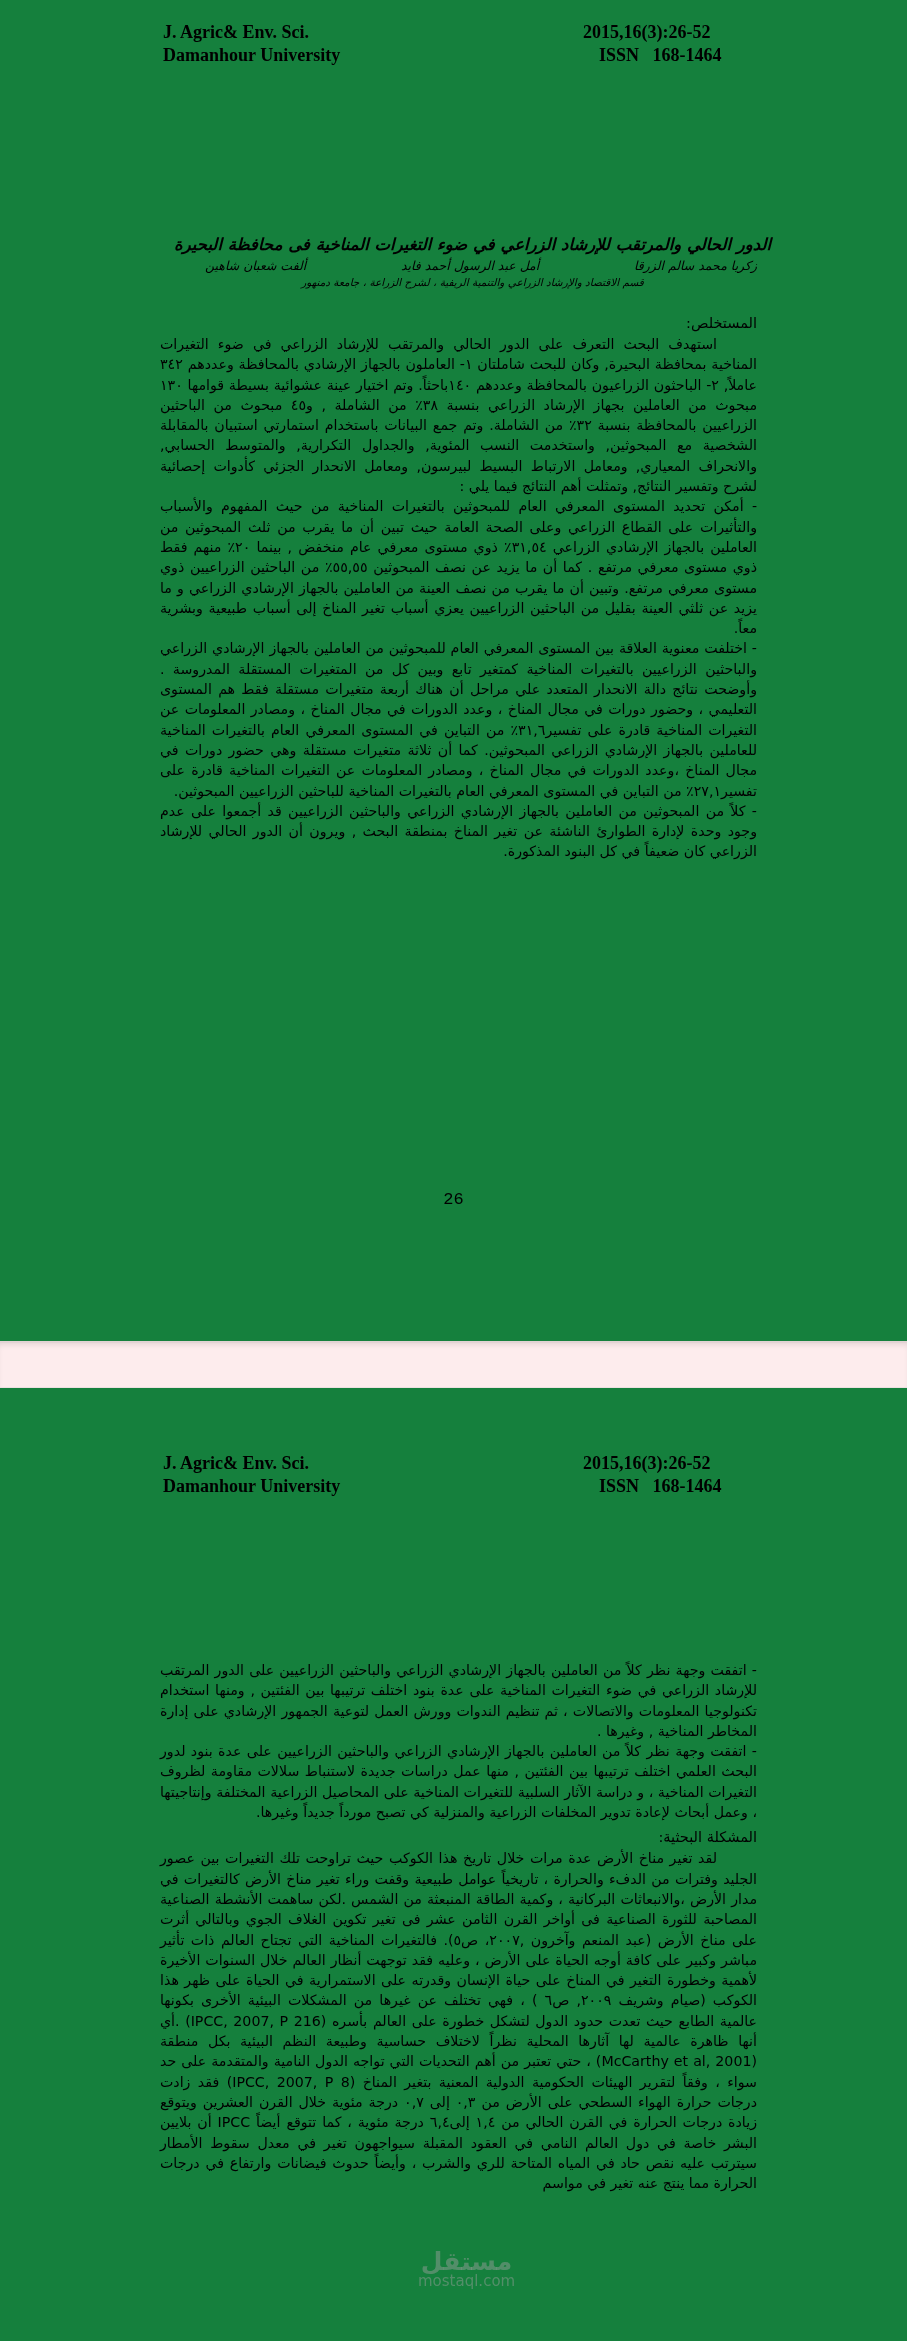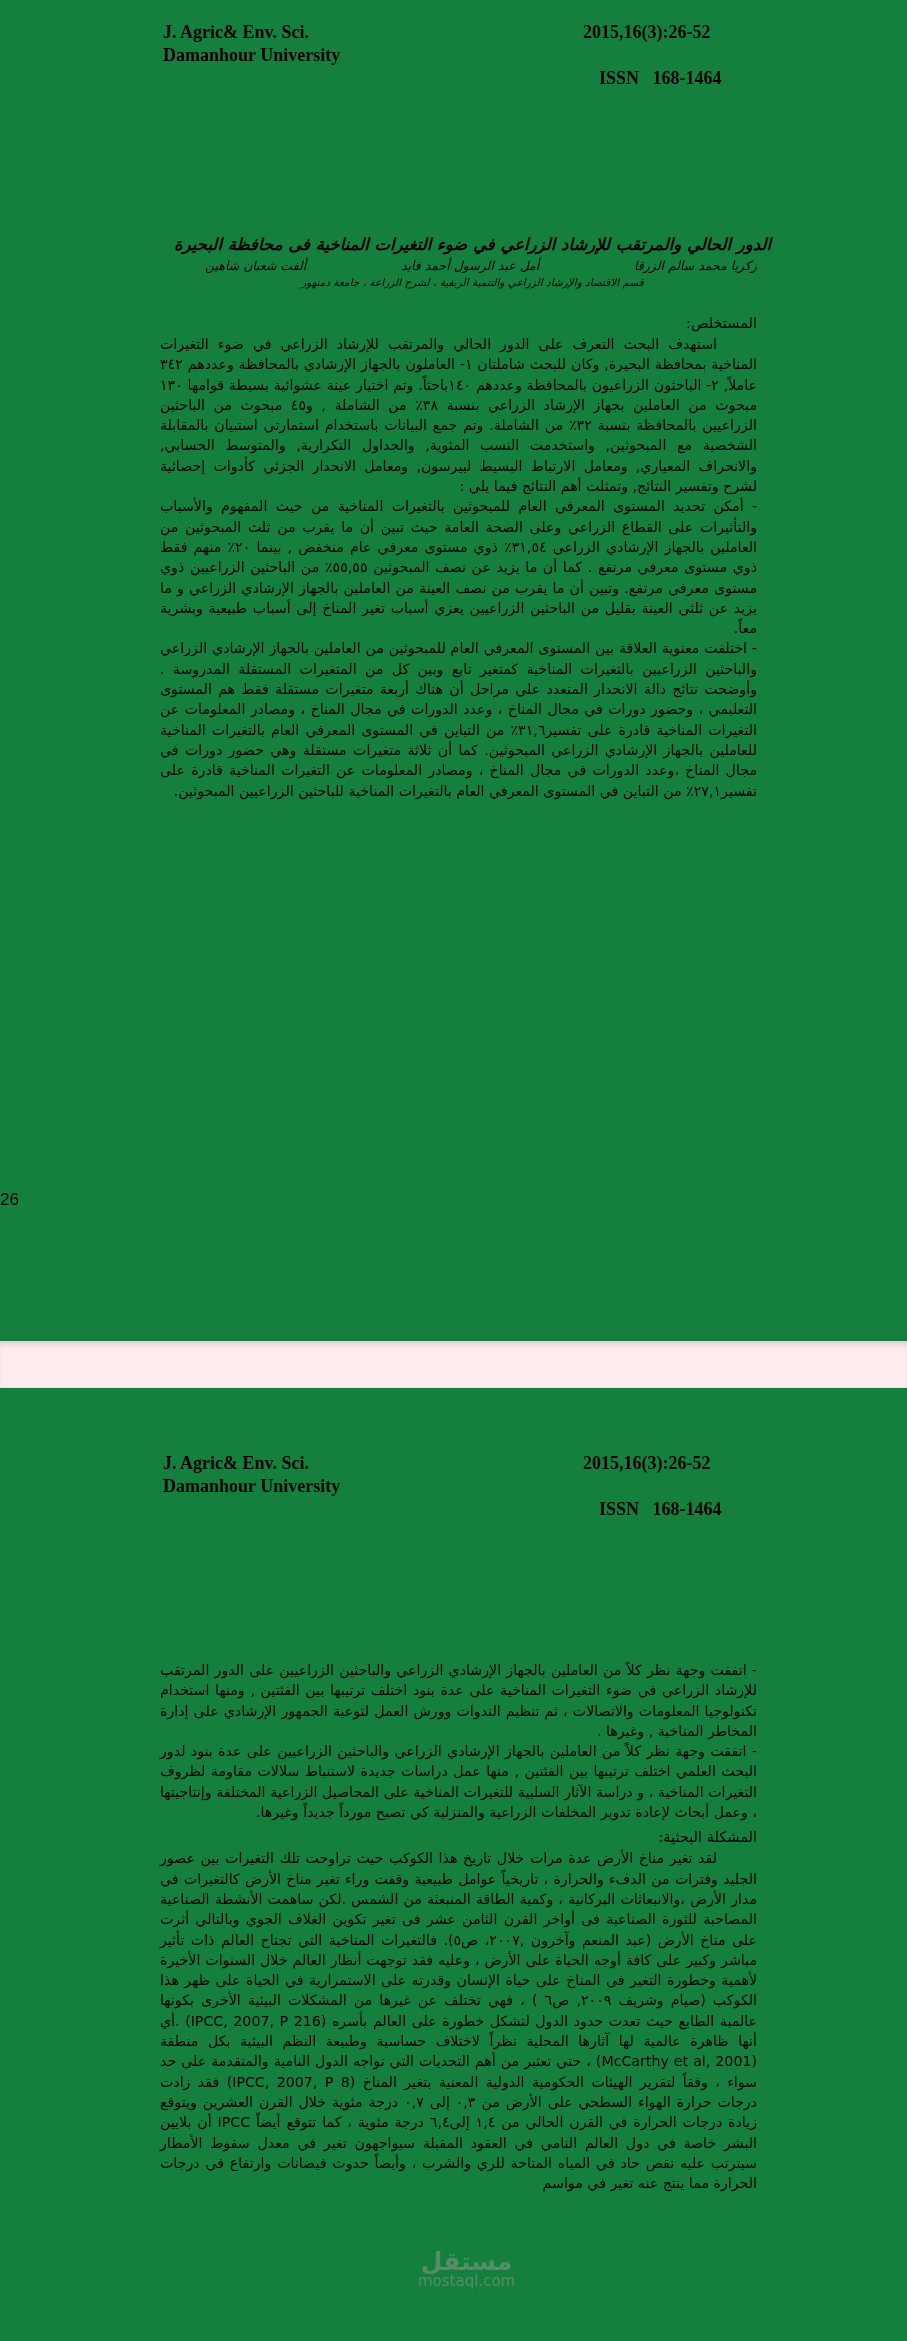--- a/index.html
+++ b/index.html
@@ -28,21 +28,21 @@
       position: absolute;
       left: 163px;
       width: 590px;
       font-family: "Liberation Serif", serif;
       font-weight: bold;
       font-size: 18px;
       line-height: 23px;
     }
     .rh-left { position: absolute; left: 0; top: 0; text-align: left; }
     .rh-right { position: absolute; right: 0; top: 0; text-align: left; width: 170px; }
-    .rh-right .issn { padding-left: 16px; margin-top: 23px; }
+    .rh-right .issn { padding-left: 16px; }
     .rh-line { display: block; white-space: nowrap; }
 
     .arabic {
       direction: rtl;
       font-family: "DejaVu Sans", sans-serif;
     }
     .title-block {
       position: absolute;
       left: 160px;
       width: 625px;
@@ -85,21 +85,22 @@
       text-align: justify;
       text-align-last: right;
     }
     .body-text p { margin: 0; }
     .indent { text-indent: 40px; }
     .page-number {
       position: absolute;
       top: 1190px;
       left: 0;
       width: 907px;
-      font-family: Liberation Sans, sans-serif;
+      text-align: center;
+      font-family: Liberation Mono, monospace;
       font-size: 17px;
     }
     .watermark {
       position: absolute;
       left: 418px;
       top: 2252px;
       font-family: "DejaVu Sans", sans-serif;
       font-size: 15px;
       color: rgba(160,160,160,0.45);
       pointer-events: none;
@@ -137,20 +138,21 @@
       <span>ألفت شعبان شاهين</span>
     </div>
     <div class="affiliation">قسم الاقتصاد والإرشاد الزراعي والتنمية الريفية ، لشرح الزراعة ، جامعة دمنهور</div>
   </div>
 
   <div class="body-text arabic" style="top: 312px;">
     <h2 class="section-heading">المستخلص:</h2>
     <p class="indent">استهدف البحث التعرف على الدور الحالي والمرتقب للإرشاد الزراعي في ضوء التغيرات المناخية بمحافظة البحيرة, وكان للبحث شاملتان ١- العاملون بالجهاز الإرشادي بالمحافظة وعددهم ٣٤٢ عاملاً, ٢- الباحثون الزراعيون بالمحافظة وعددهم ١٤٠باحثاً. وتم اختيار عينة عشوائية بسيطة قوامها ١٣٠ مبحوث من العاملين بجهاز الإرشاد الزراعي بنسبة ٣٨٪ من الشاملة , و٤٥ مبحوث من الباحثين الزراعيين بالمحافظة بنسبة ٣٢٪ من الشاملة.  وتم جمع البيانات باستخدام استمارتي استبيان بالمقابلة الشخصية مع المبحوثين, واستخدمت النسب المئوية, والجداول التكرارية, والمتوسط الحسابي, والانحراف المعياري, ومعامل الارتباط البسيط لبيرسون, ومعامل الانحدار الجزئي كأدوات إحصائية لشرح وتفسير النتائج, وتمثلت أهم النتائج فيما يلي :</p>
     <p>- أمكن تحديد المستوى المعرفي العام للمبحوثين بالتغيرات المناخية من حيث المفهوم والأسباب والتأثيرات على القطاع الزراعي وعلى الصحة العامة حيث تبين أن ما يقرب من ثلث المبحوثين من العاملين بالجهاز الإرشادي الزراعي ٣١,٥٤٪ ذوي مستوى معرفي عام منخفض , بينما ٢٠٪ منهم فقط ذوي مستوى معرفي مرتفع . كما أن ما يزيد عن نصف المبحوثين ٥٥,٥٥٪ من الباحثين الزراعيين ذوي مستوى معرفي مرتفع. وتبين أن ما يقرب من نصف العينة من العاملين بالجهاز الإرشادي الزراعي و ما يزيد عن ثلثي العينة بقليل من الباحثين الزراعيين يعزي أسباب تغير المناخ إلى أسباب طبيعية وبشرية معاً.</p>
     <p>- اختلفت معنوية العلاقة بين المستوى المعرفي العام للمبحوثين من العاملين بالجهاز الإرشادي الزراعي والباحثين الزراعيين بالتغيرات المناخية كمتغير تابع وبين كل من المتغيرات المستقلة المدروسة . وأوضحت نتائج دالة الانحدار المتعدد علي مراحل أن هناك أربعة متغيرات مستقلة فقط هم المستوى التعليمي ، وحضور دورات في مجال المناخ ، وعدد الدورات في مجال المناخ ، ومصادر المعلومات عن التغيرات المناخية قادرة على تفسير٣١,٦٪ من التباين في المستوى المعرفي العام بالتغيرات المناخية للعاملين بالجهاز الإرشادي الزراعي المبحوثين. كما أن ثلاثة متغيرات مستقلة وهي حضور دورات في مجال المناخ ،وعدد الدورات في مجال المناخ ، ومصادر المعلومات عن التغيرات المناخية قادرة على تفسير٢٧,١٪ من التباين في المستوى المعرفي العام بالتغيرات المناخية للباحثين الزراعيين المبحوثين.</p>
+    <p>- كلاً من المبحوثين من العاملين بالجهاز الإرشادي الزراعي والباحثين الزراعيين قد أجمعوا على عدم وجود وحدة لإدارة الطوارئ الناشئة عن تغير المناخ بمنطقة البحث , ويرون أن الدور الحالي للإرشاد الزراعي  كان ضعيفاً في كل البنود المذكورة.</p>
   </div>
 
   <div class="page-number">26</div>
 </div>
 
 <div class="page-gap"></div>
 
 <div class="page" id="page-2">
 
   <div class="running-header" style="top: 64px;">

